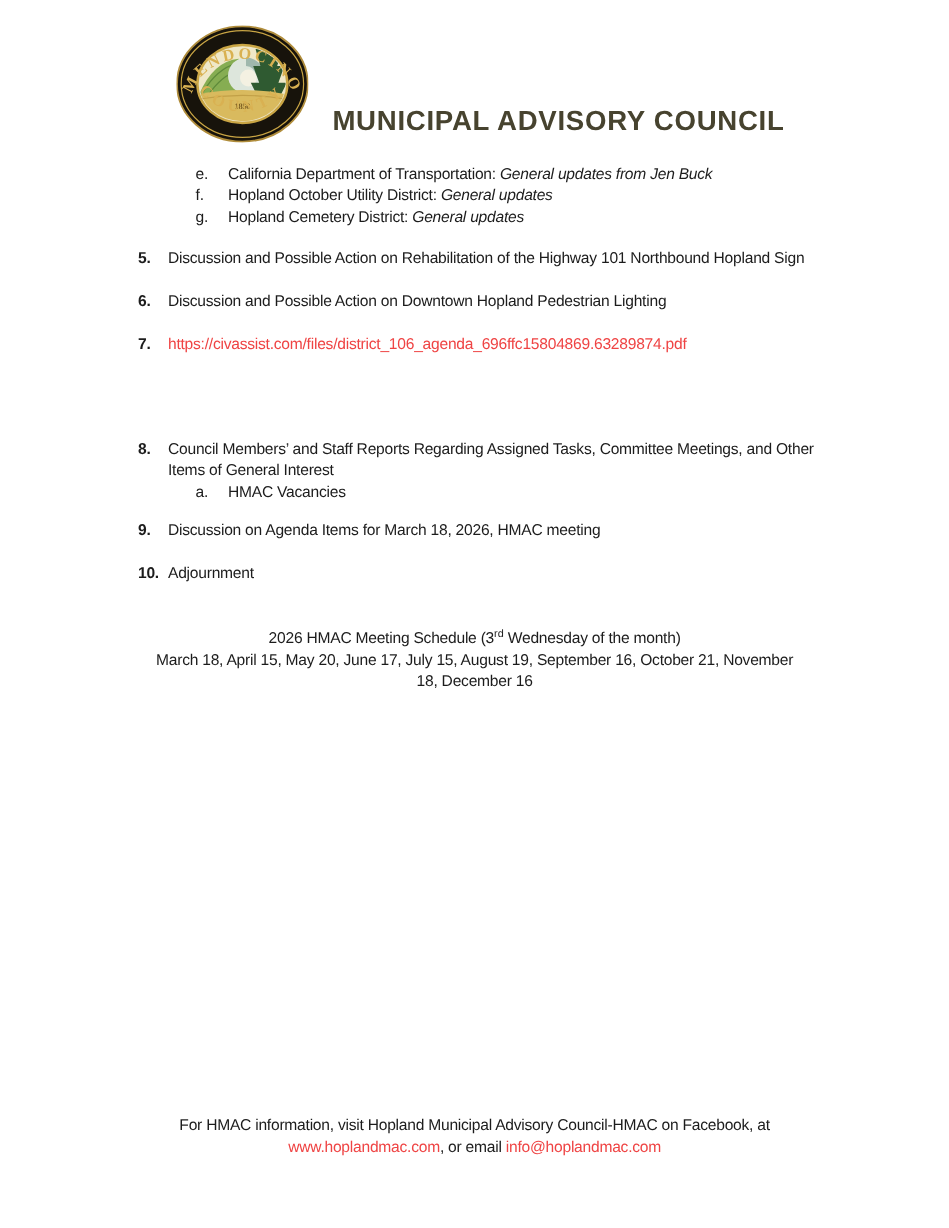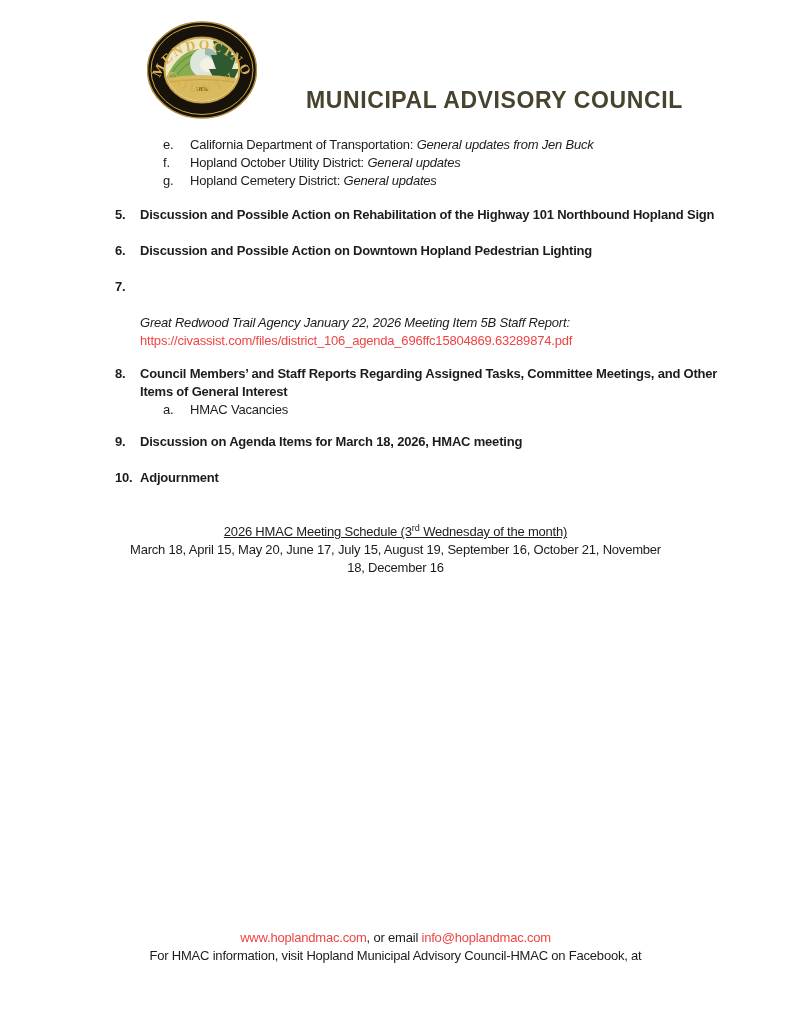--- a/index.html
+++ b/index.html
@@ -17,39 +17,39 @@
   
   .seal { position:absolute; left:147px; top:21px; }
   .org-title {
     position:absolute; left:277px; top:24px;
     font-size:72px; line-height:64px; font-weight:bold;
     letter-spacing:2px; color:#47432f; white-space:nowrap;
   }
   .org-subtitle {
     position:absolute; left:277px; top:88px;
     font-size:23px; line-height:24px; font-weight:bold;
-    letter-spacing:0.6px; color:#47432f; white-space:nowrap;margin-left:29px;
+    letter-spacing:0.6px; color:#47432f; white-space:nowrap;
   }
   
   .pre { white-space:pre; }
-  .bold { font-weight:bold; }
+  .bold { font-weight:normal; }
   .ital { font-style:italic;margin-top:36px; }
   .sublist { position:absolute; left:163px; top:136px; }
   .subitem { display:flex; }
   .submark { width:27px; flex:none; }
   .row { position:absolute; left:115px; display:flex; }
   .num { width:25px; flex:none; font-weight:bold; }
   .body { min-width:0; }
   .subrow { display:flex; margin-left:23px; }
   a.link {
     color:#ef4444; cursor:pointer;
   }
   
   .schedule { position:absolute; left:0; top:519px; width:791px; text-align:center; }
-  .sched-heading { text-decoration:underline; }
+  .sched-heading { }
   .sched-heading sup { font-size:9px; letter-spacing:0; }
   .sched-dates { white-space:pre-line; }
   
   .footer { position:absolute; left:0; top:929px; width:791px; text-align:center; }
 </style>
 </head>
 <body>
 
 <div class="page">
 
@@ -113,21 +113,20 @@
   </div>
 
   <div class="row" style="top:242px">
     <span class="num">6.</span>
     <div class="body pre bold">Discussion and Possible Action on Downtown Hopland Pedestrian Lighting</div>
   </div>
 
   <div class="row" style="top:278px">
     <span class="num">7.</span>
     <div class="body">
-      <div class="ital">Great Redwood Trail Agency January 22, 2026 Meeting Item 5B Staff Report:</div>
       <div><a class="link">https://civassist.com/files/district_106_agenda_696ffc15804869.63289874.pdf</a></div>
     </div>
   </div>
 
   <div class="row" style="top:365px">
     <span class="num">8.</span>
     <div class="body">
       <div class="pre bold">Council Members’ and Staff Reports Regarding Assigned Tasks, Committee Meetings, and Other
 Items of General Interest</div>
       <div class="subrow">
@@ -149,19 +148,19 @@
 
   <div class="schedule">
     <div>
       <span class="sched-heading"><span>2026 HMAC Meeting Schedule (3</span><sup>rd</sup><span> Wednesday of the month)</span></span>
     </div>
     <div class="sched-dates">March 18, April 15, May 20, June 17, July 15, August 19, September 16, October 21, November
 18, December 16</div>
   </div>
 
   <div class="footer">
+    <div>For HMAC information, visit Hopland Municipal Advisory Council-HMAC on Facebook, at</div>
     <div>
       <a class="link">www.hoplandmac.com</a><span>, or email </span><a class="link">info@hoplandmac.com</a>
     </div>
-    <div>For HMAC information, visit Hopland Municipal Advisory Council-HMAC on Facebook, at</div>
   </div>
 
 </div>
 
 </body></html>

